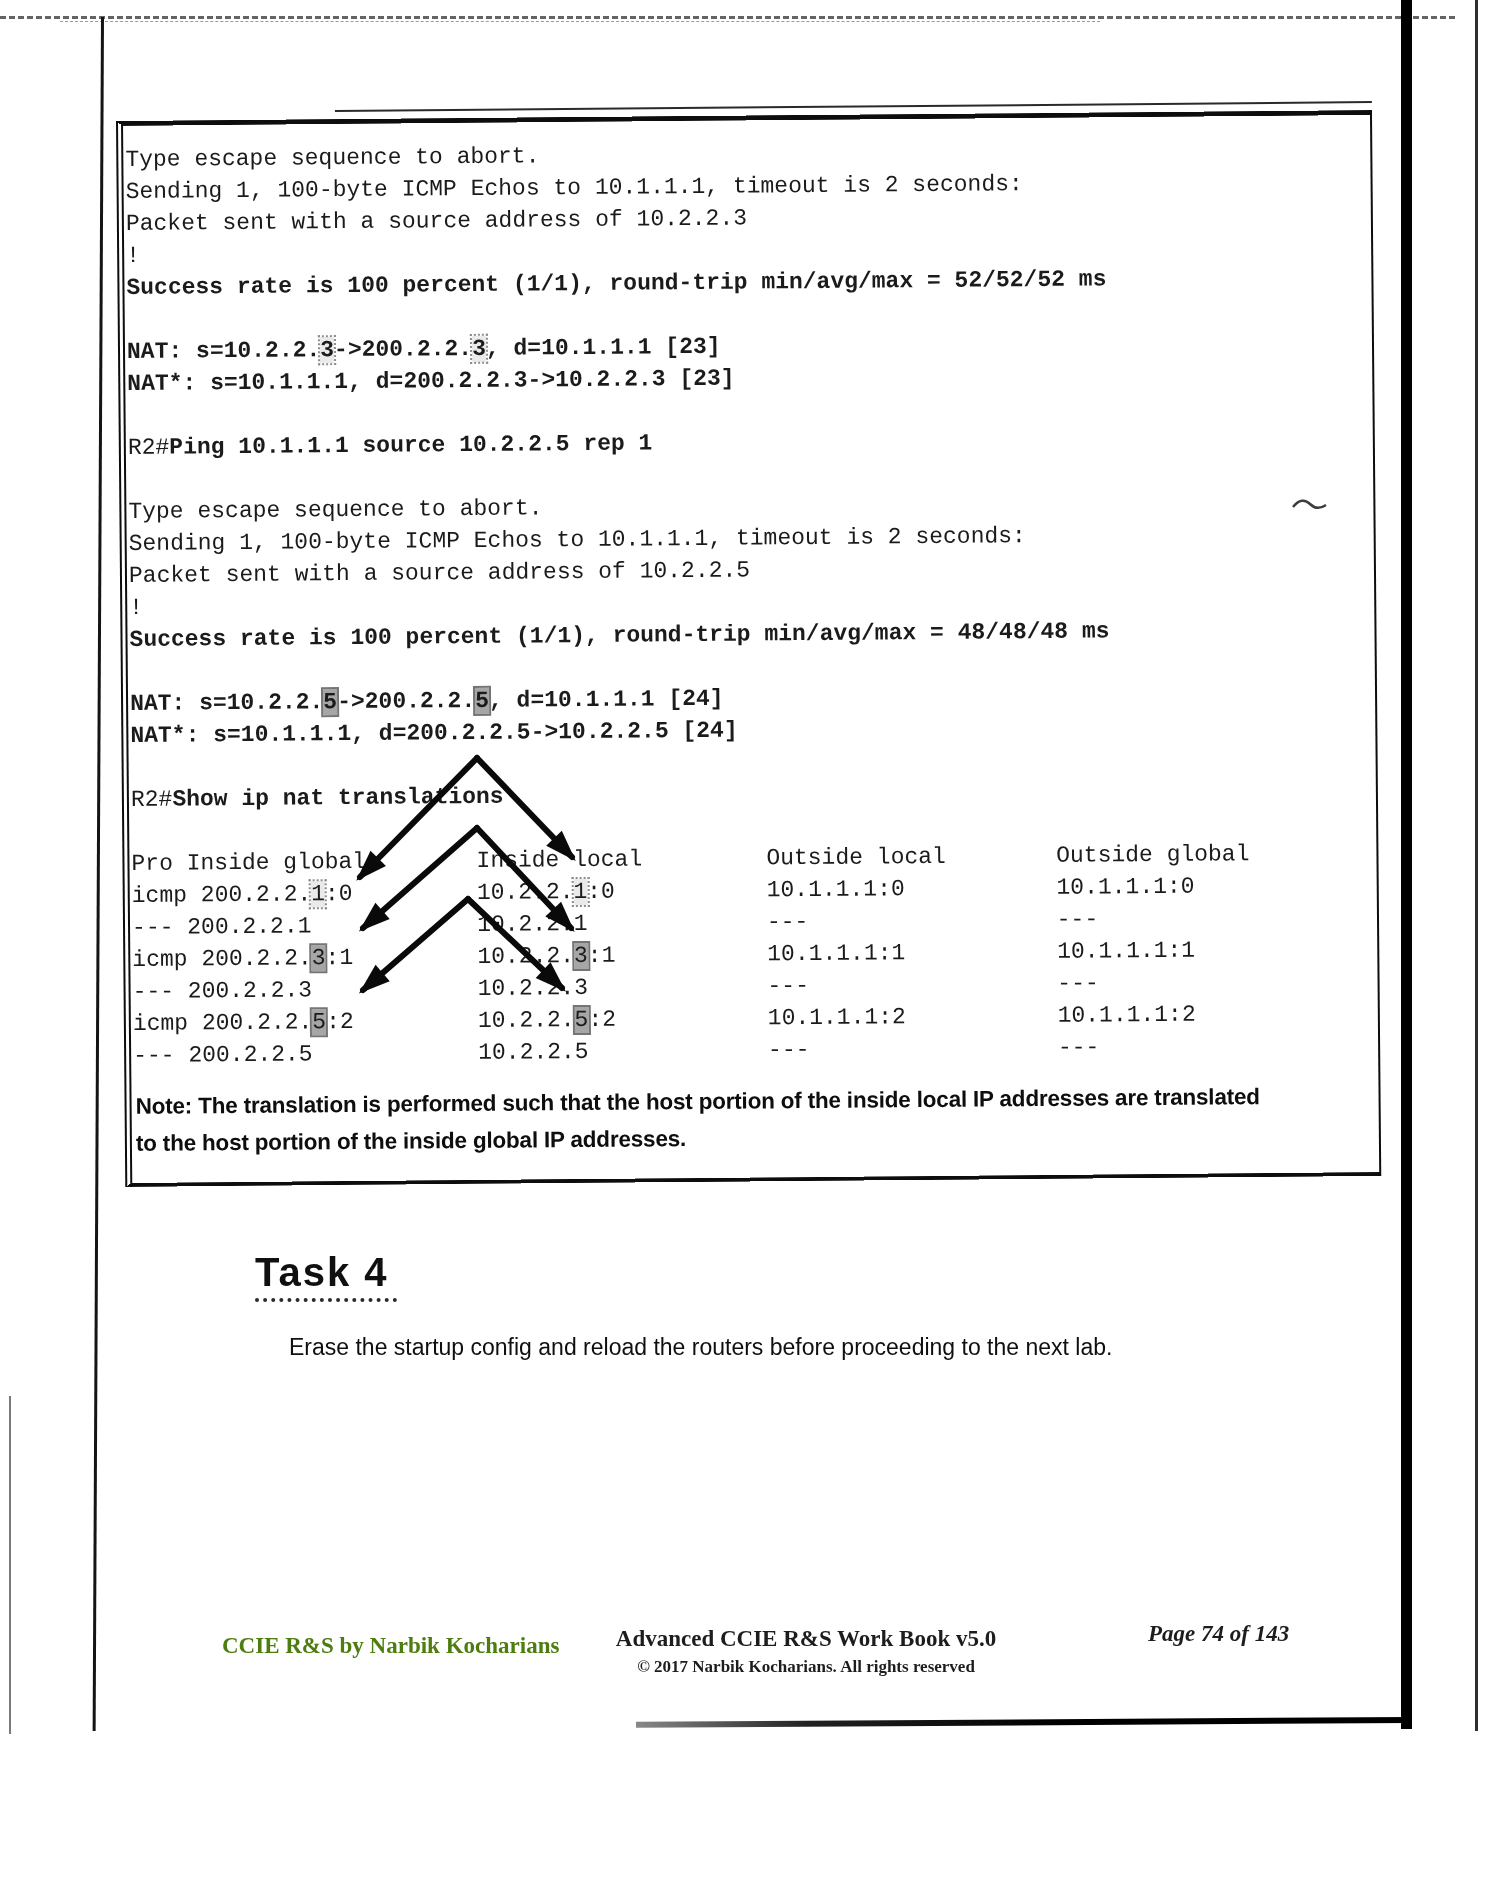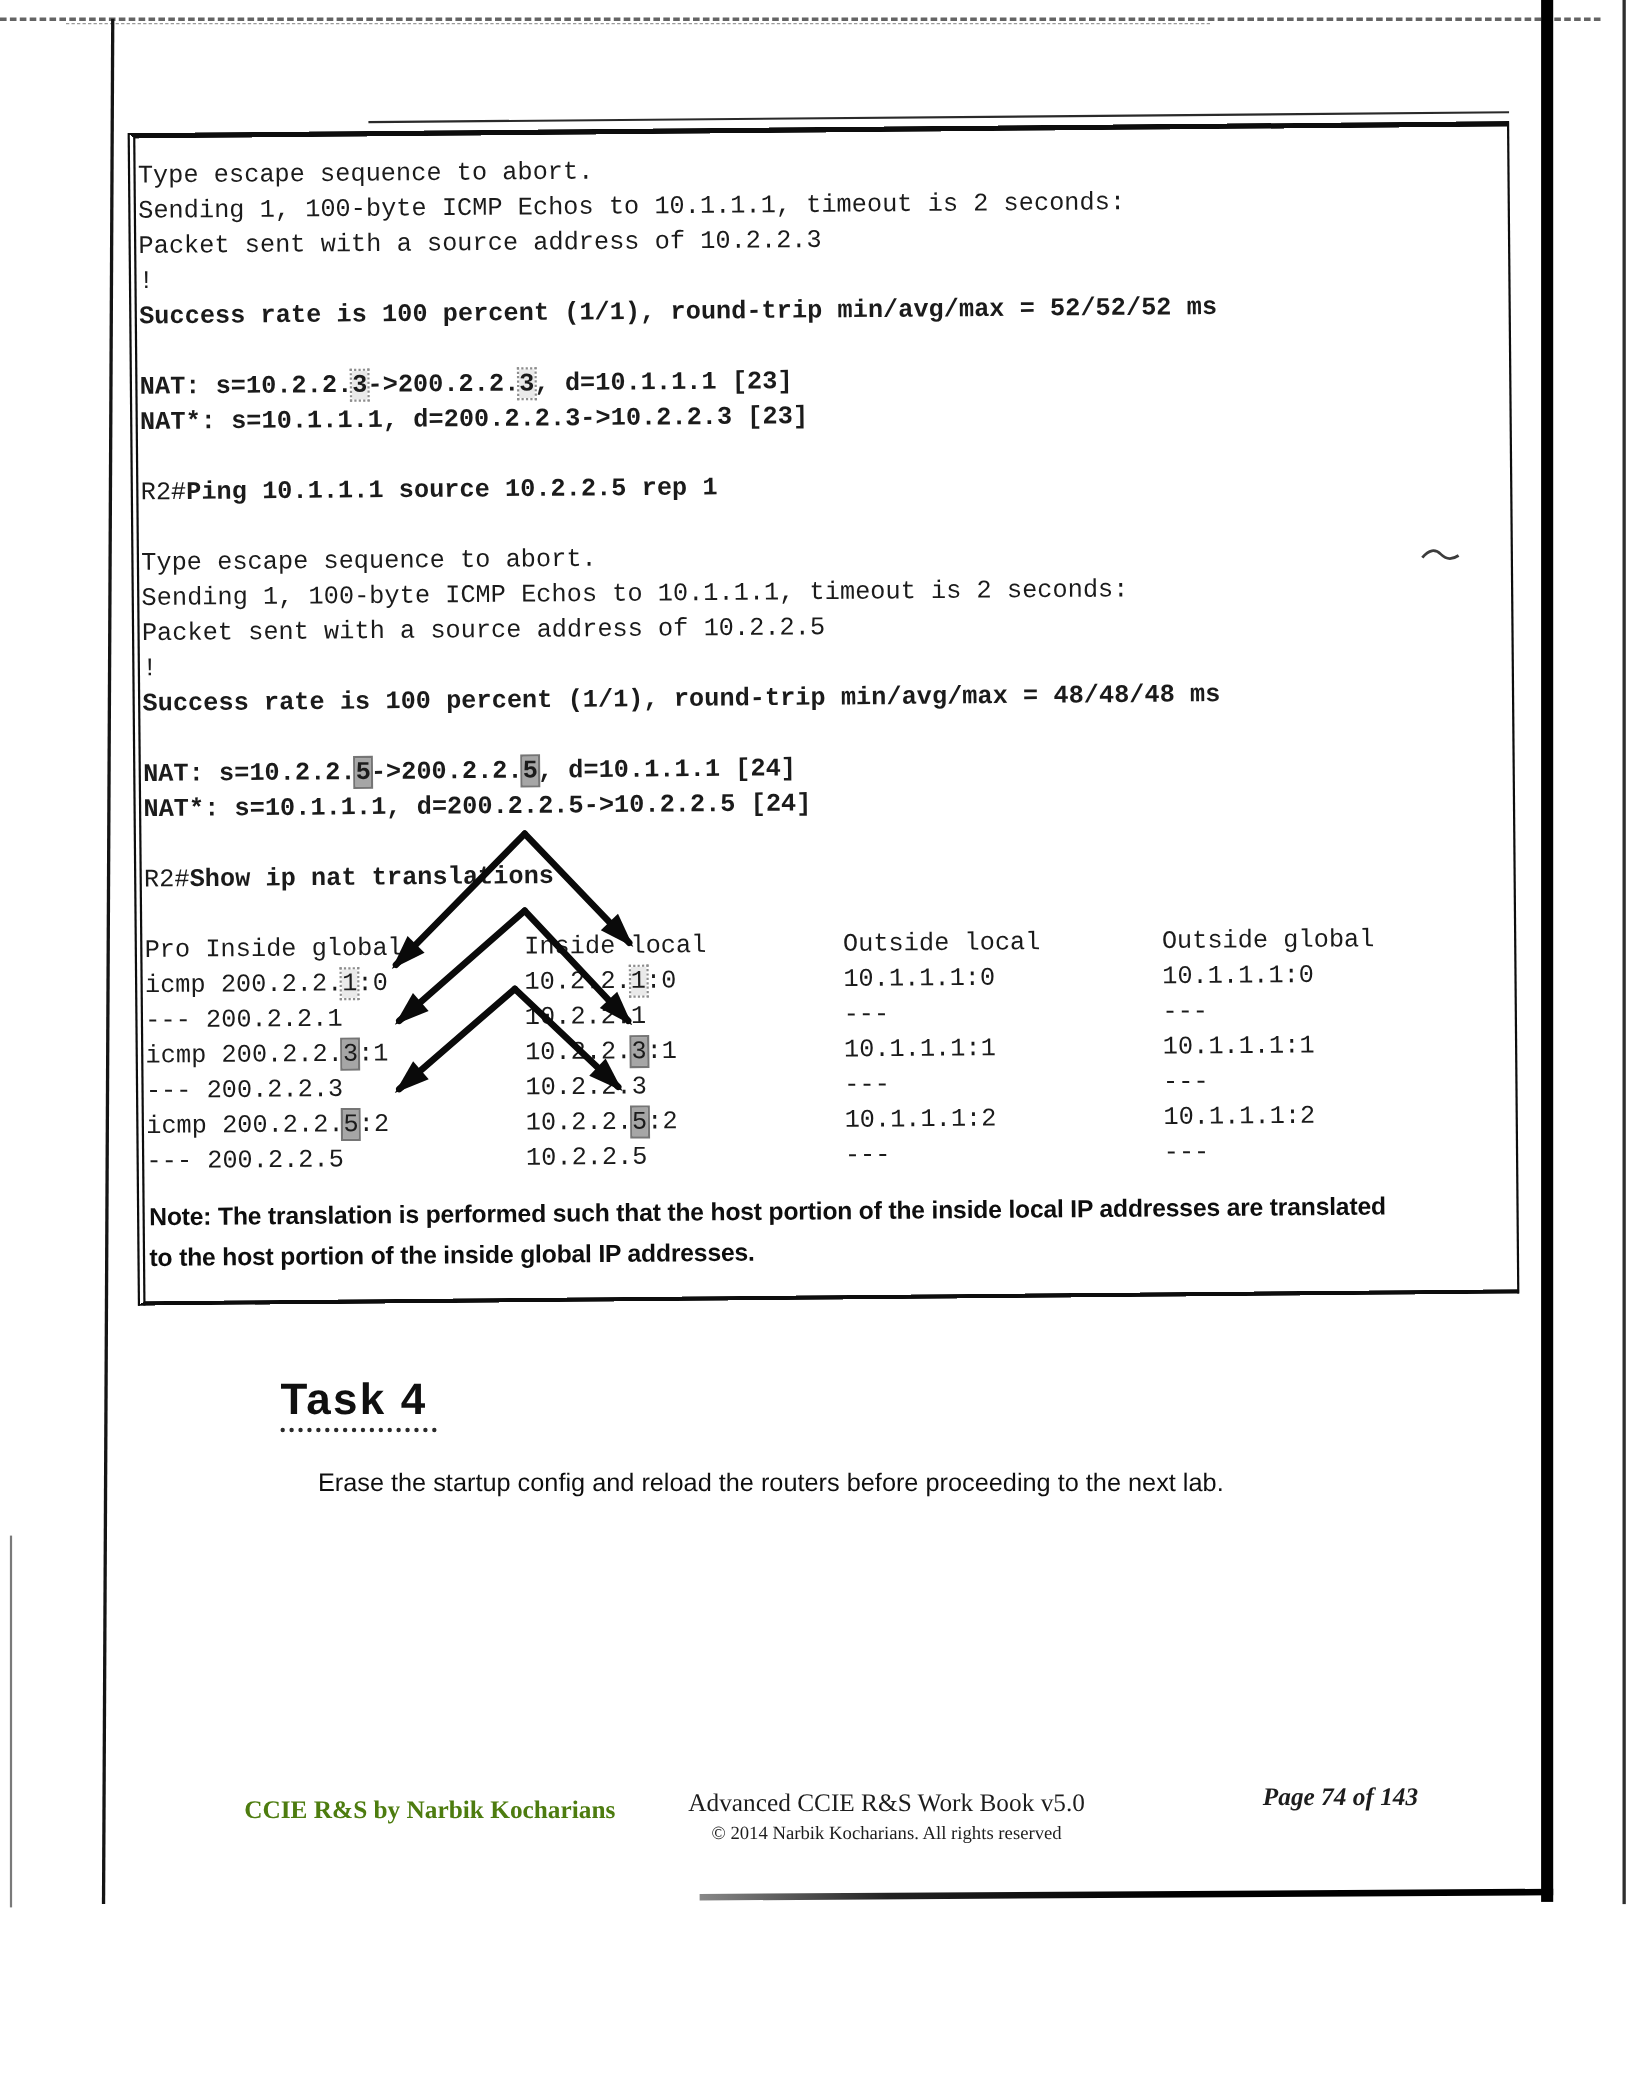--- a/index.html
+++ b/index.html
@@ -58,21 +58,21 @@
     position:absolute;left:255px;top:1250px;
     font-size:40px;font-weight:bold;letter-spacing:2px;color:#101010;
     border-bottom:4px dotted #2b2b2b;padding:0 8px 3px 0;
   }
   .task-body{position:absolute;left:241px;top:1334px;font-size:23px;color:#0f0f0f;margin-left:48px;}
 
   
   .f-left{position:absolute;left:222px;top:1633px;
     font-family:"Liberation Serif",serif;font-weight:bold;font-size:23px;color:#4d7c0f;}
   .f-center{position:absolute;left:605px;top:1626px;width:402px;text-align:center;
-    font-family:"Liberation Serif",serif;font-weight:normal;font-size:23px;color:#1d1d1d;}
+    font-family:"Liberation Serif",serif;font-weight:bold;font-size:23px;color:#1d1d1d;}
   .f-center .sub{font-size:17px;margin-top:5px;}
   .f-right{position:absolute;left:1148px;top:1621px;
     font-family:"Liberation Serif",serif;font-weight:bold;font-style:italic;
     font-size:23px;color:#1d1d1d;}
 </style>
 </head>
 <body>
 
 <div class="top-dash"></div>
 <div class="top-dash2"></div>
@@ -136,15 +136,15 @@
   </g>
   <path d="M1293,507 q9,-11 17,-3 q7,7 16,1" stroke="#3c3c3c" stroke-width="2.5" fill="none"></path>
 </svg>
 
 <div class="task-title">Task 4</div>
 <div class="task-body">Erase the startup config and reload the routers before proceeding to the next lab.</div>
 
 <div class="f-left">CCIE R&amp;S by Narbik Kocharians</div>
 <div class="f-center">
   <div>Advanced CCIE R&amp;S Work Book v5.0</div>
-  <div class="sub">© 2014 Narbik Kocharians. All rights reserved</div>
+  <div class="sub">© 2017 Narbik Kocharians. All rights reserved</div>
 </div>
 <div class="f-right">Page 74 of 143</div>
 
 </body></html>

